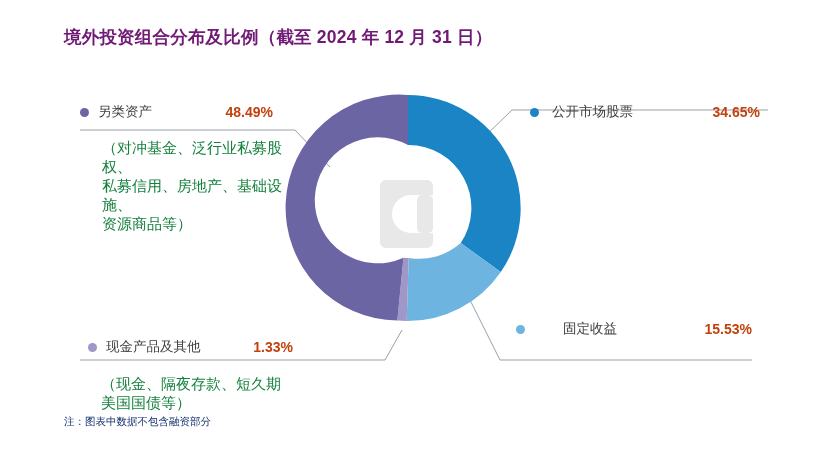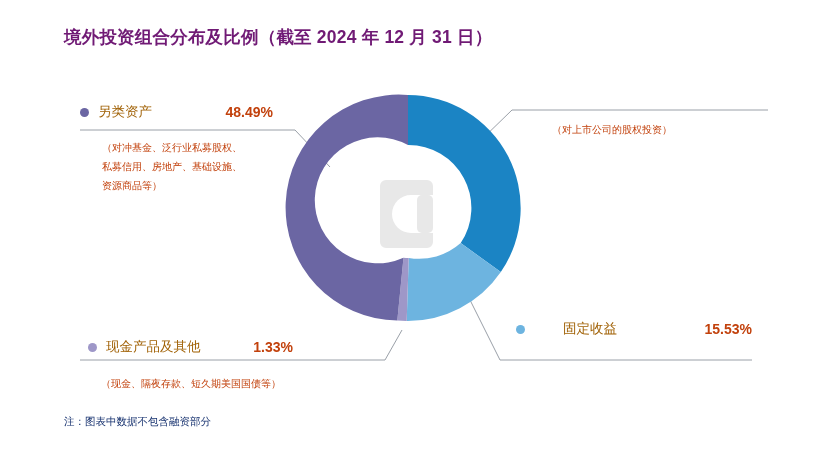--- a/index.html
+++ b/index.html
@@ -53,32 +53,32 @@
   }
   .legend-dot {
     width: 9px;
     height: 9px;
     border-radius: 50%;
     display: inline-block;
     flex: none;
   }
   .legend-label {
     font-size: 13.5px;
-    color: #a16207;
+    color: #404040;
     white-space: nowrap;
   }
   .legend-pct {
     font-size: 14px;
     font-weight: bold;
     color: #c2410c;
     white-space: nowrap;
   }
   .legend-desc {
-    font-size: 10px;
-    color: #c2410c;
+    font-size: 15px;
+    color: #15803d;
     line-height: 19px;
     white-space: pre-line;
   }
 
   
   #legend-alt {
     left: 80px;
     top: 103px;
     width: 215px;
     text-align: left;
@@ -197,21 +197,25 @@
       <span class="legend-dot" style="background:#6b66a3"></span>
       <span class="legend-label">另类资产</span>
       <span class="legend-pct">48.49%</span>
     </div>
     <div class="legend-desc">（对冲基金、泛行业私募股权、
 私募信用、房地产、基础设施、
 资源商品等）</div>
   </div>
 
   <div class="legend" id="legend-public">
-    <div class="legend-desc">（对上市公司的股权投资）</div>
+    <div class="legend-head">
+      <span class="legend-dot" style="background:#1b84c4"></span>
+      <span class="legend-label">公开市场股票</span>
+      <span class="legend-pct">34.65%</span>
+    </div>
   </div>
 
   <div class="legend" id="legend-cash">
     <div class="legend-head">
       <span class="legend-dot" style="background:#9e97c8"></span>
       <span class="legend-label">现金产品及其他</span>
       <span class="legend-pct">1.33%</span>
     </div>
     <div class="legend-desc">（现金、隔夜存款、短久期美国国债等）</div>
   </div>

